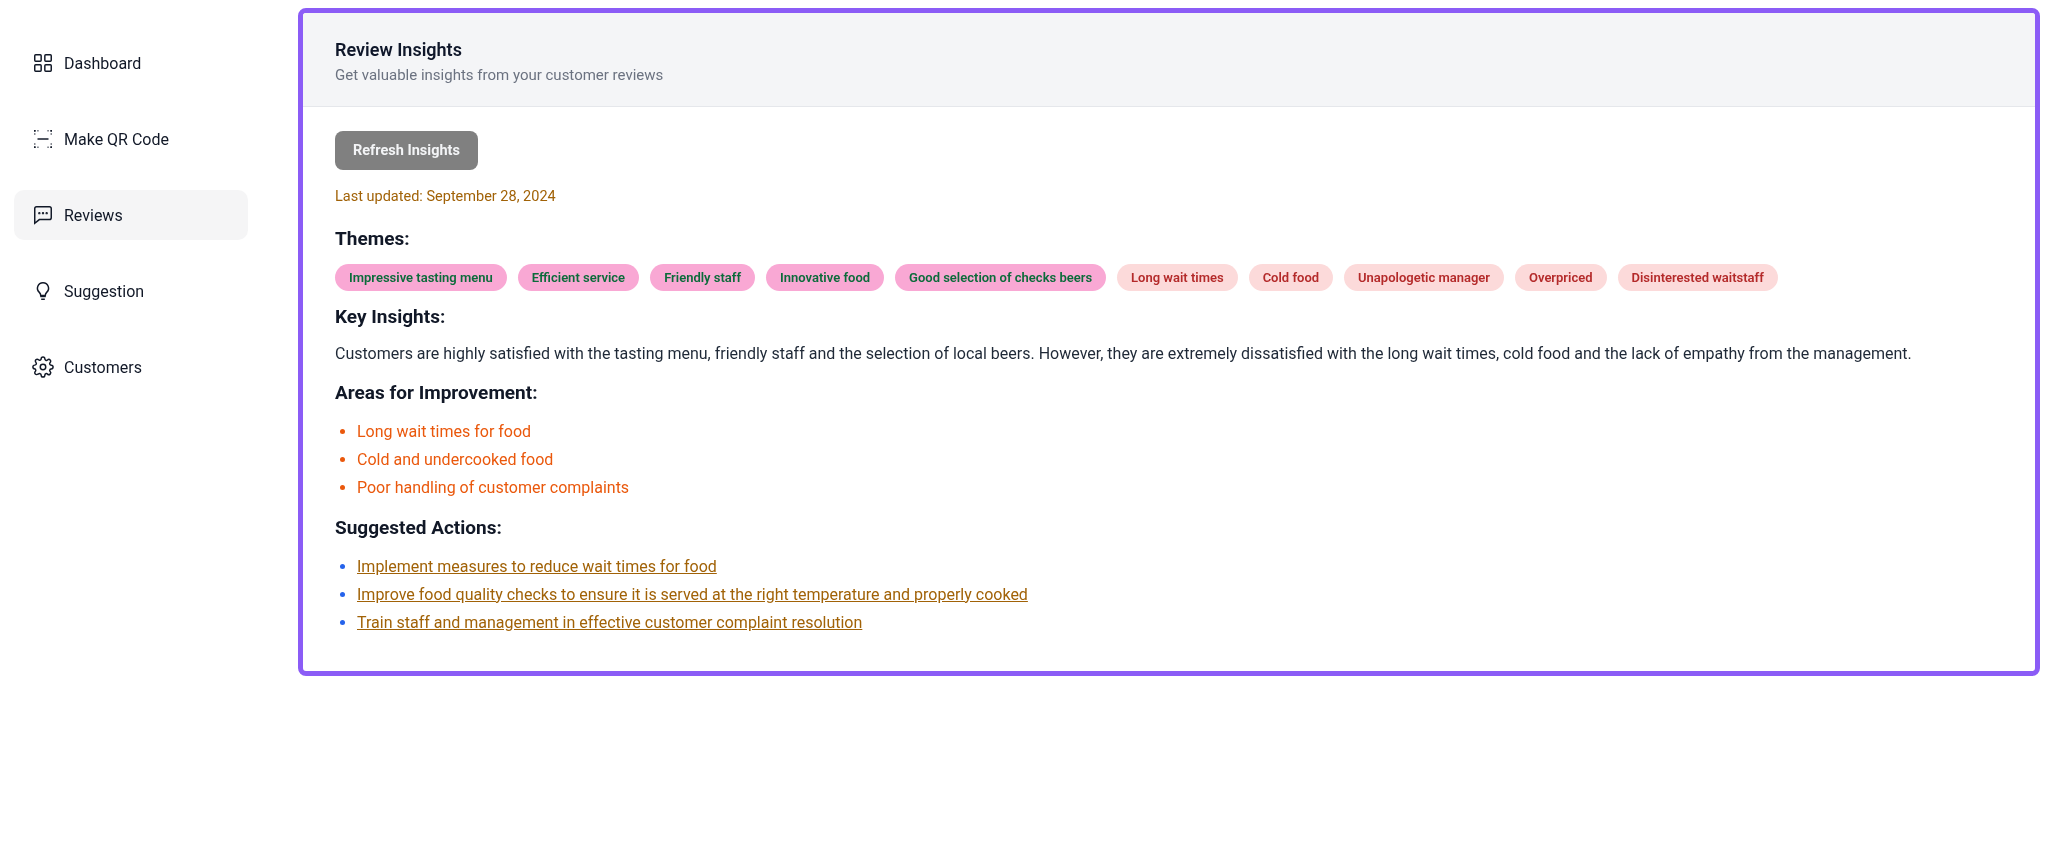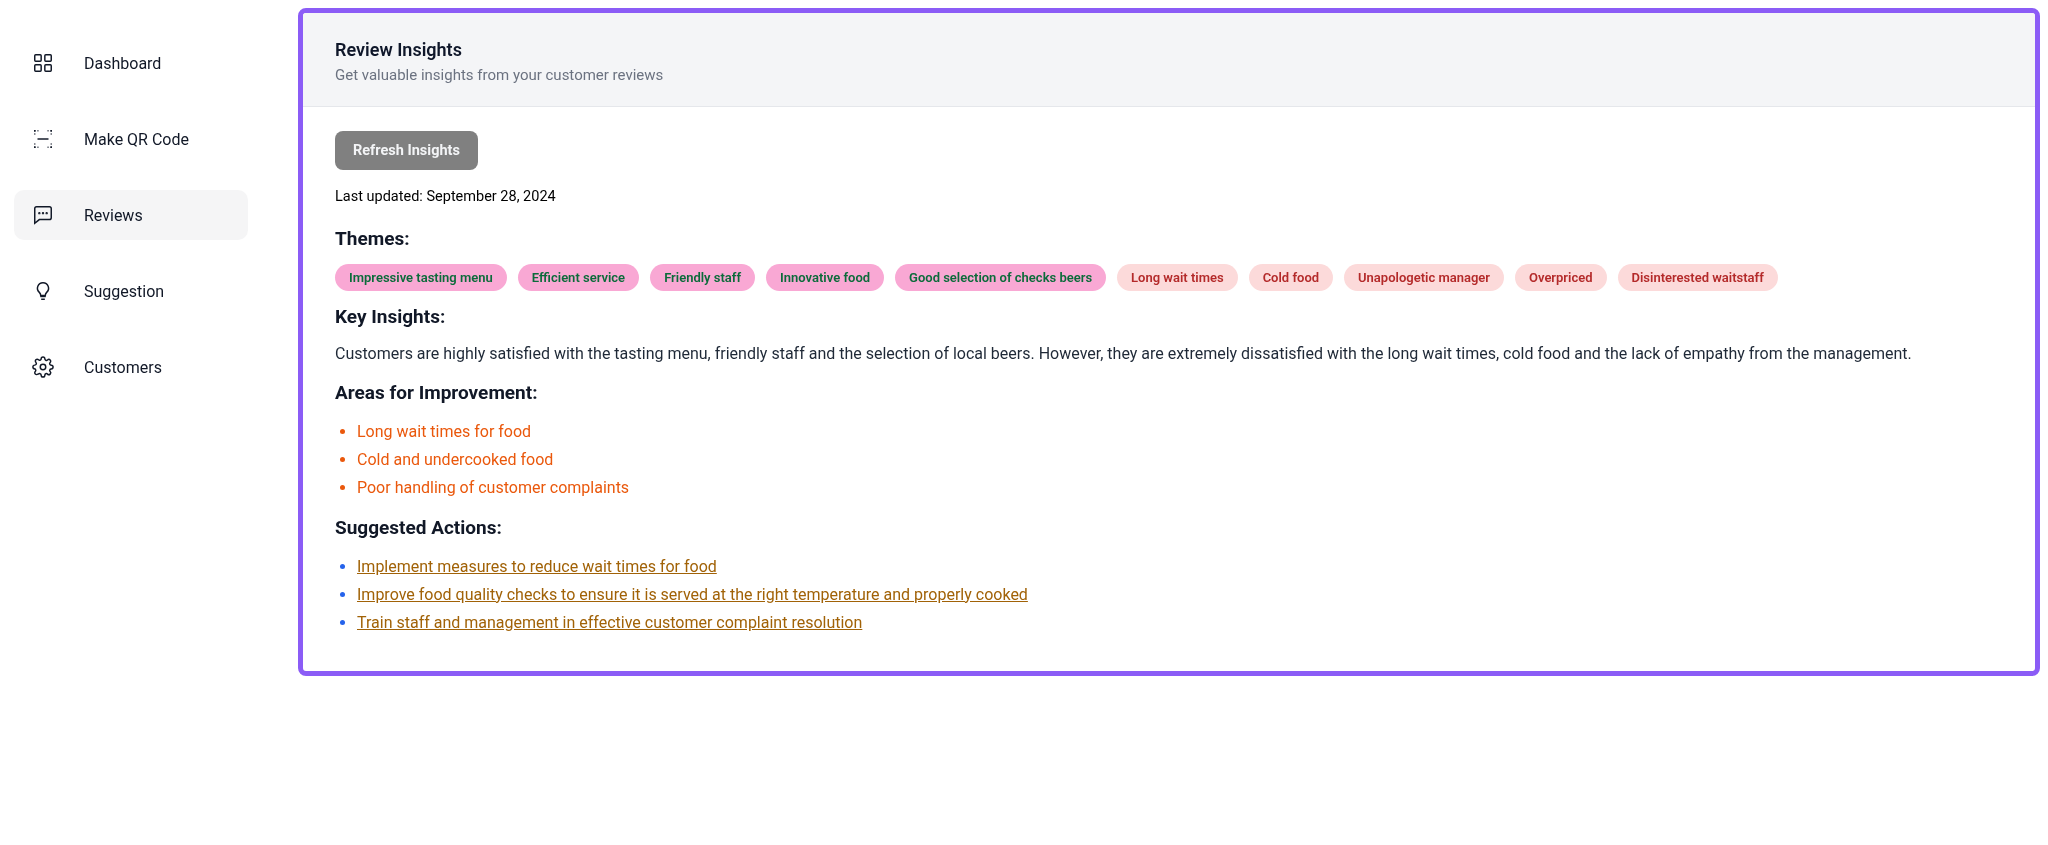--- a/index.html
+++ b/index.html
@@ -19,21 +19,21 @@
   }
   .sidebar {
     width: 262px;
     flex-shrink: 0;
     padding: 38px 14px 0 14px;
     background: #ffffff;
   }
   .sidebar-item {
     display: flex;
     align-items: center;
-    gap: 30px;
+    gap: 10px;
     padding: 14px 18px;
     border-radius: 10px;
     cursor: pointer;
     margin-bottom: 26px;
     color: #111827;
     font-size: 16px;
   }
   .sidebar-item.active {
     background: #f5f5f6;
     align-items: center;
@@ -86,21 +86,21 @@
     color: #f3f4f6;
     border: none;
     border-radius: 8px;
     padding: 11px 18px;
     font-size: 14.5px;
     font-weight: 700;
     cursor: pointer;
     font-family: inherit;
   }
   .last-updated {
-    color: #000000;
+    color: #a16207;
     font-size: 14.5px;
     margin-top: 18px;
   }
   .section-heading {
     font-size: 19px;
     font-weight: 700;
     color: #111827;
     margin-top: 14px;
     margin-bottom: 14px;
   }

